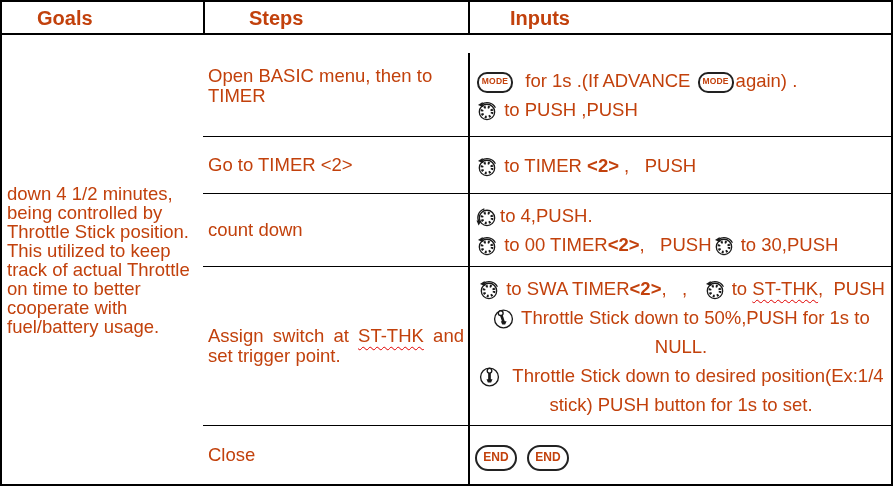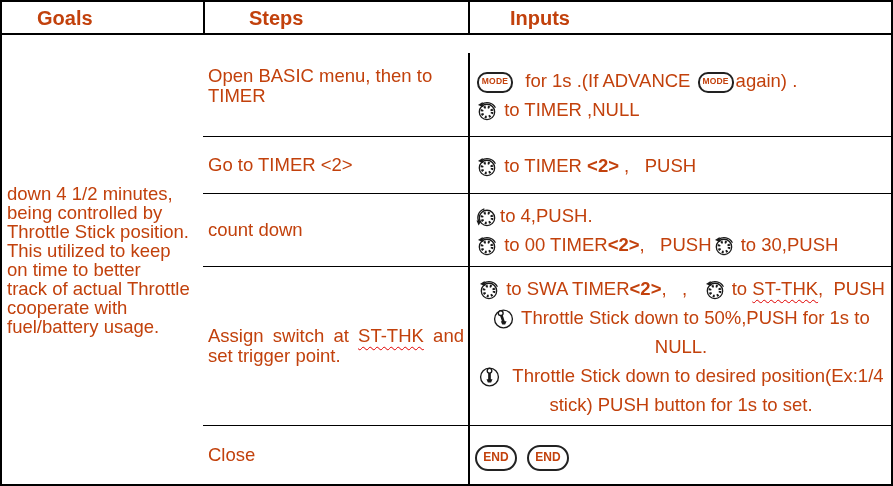--- a/index.html
+++ b/index.html
@@ -87,35 +87,35 @@
       </div>
     <div class="cell h hc3 col3">
         <span class="hl">Inputs</span>
       </div>
 
     <div class="cell goals">
       <div class="gl">down 4 1/2 minutes,</div>
       <div class="gl">being controlled by</div>
       <div class="gl">Throttle Stick position.</div>
       <div class="gl">This utilized to keep</div>
+      <div class="gl">track of actual Throttle</div>
       <div class="gl">on time to better</div>
-      <div class="gl">track of actual Throttle</div>
       <div class="gl">cooperate with</div>
       <div class="gl">fuel/battery usage.</div>
     </div>
 
     <div class="cell steps s1">
       <div class="sl">Open BASIC menu, then to</div>
       <div class="sl">TIMER</div>
     </div>
     <div class="cell inp i1 col3">
       <div class="il"><span class="mode">MODE</span><span class="t">  for 1s .(If ADVANCE </span><span class="mode">MODE</span><span class="t">again) .</span></div>
       <div class="il"><svg class="ic">
             <use href="#sym-dial-a"></use>
-          </svg><span class="t"> to TIMER ,NULL</span></div>
+          </svg><span class="t"> to PUSH ,PUSH</span></div>
     </div>
 
     <div class="cell steps s2 bt">
       <div class="sl">Go to TIMER &lt;2&gt;</div>
     </div>
     <div class="cell inp i2 col3 bt">
       <div class="il"><svg class="ic">
             <use href="#sym-dial-a"></use>
           </svg><span class="t"> to TIMER </span><span class="t b">&lt;2&gt;</span><span class="t"> ,   PUSH</span></div>
     </div>

